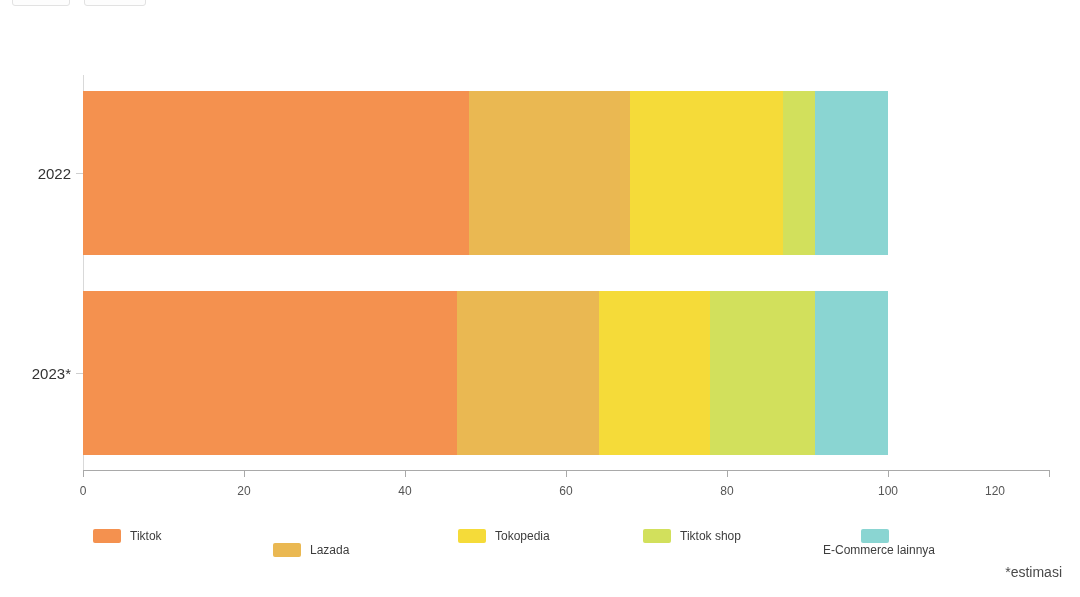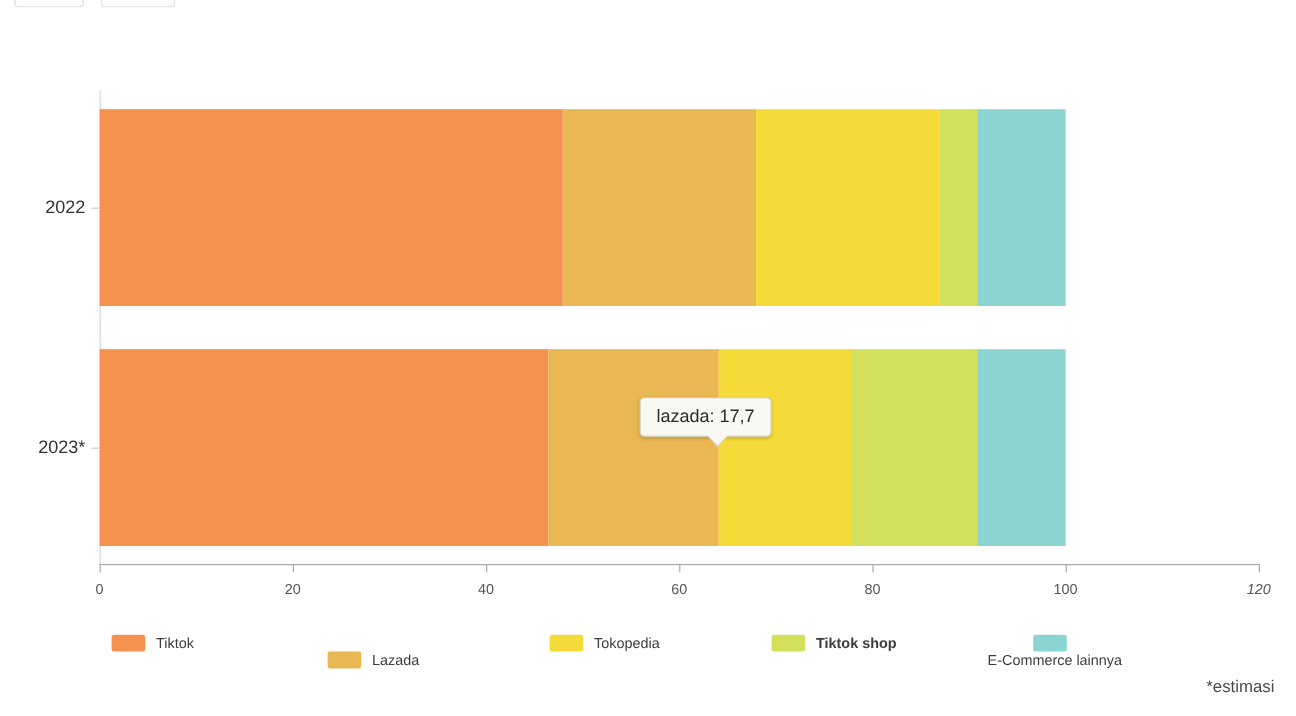--- a/index.html
+++ b/index.html
@@ -200,21 +200,21 @@
         <div class="x-tick-label" style="left: 244px;">20</div>
         <div class="x-tick" style="left: 405px;"></div>
         <div class="x-tick-label" style="left: 405px; text-align: center;">40</div>
         <div class="x-tick" style="left: 566px;"></div>
         <div class="x-tick-label" style="left: 566px;">60</div>
         <div class="x-tick" style="left: 727px;"></div>
         <div class="x-tick-label" style="left: 727px;">80</div>
         <div class="x-tick" style="left: 888px;"></div>
         <div class="x-tick-label" style="left: 888px;">100</div>
         <div class="x-tick" style="left: 1049px;"></div>
-        <div class="x-tick-label" style="left: 1049px; font-style: italic;">120</div>
+        <div class="x-tick-label" style="left: 995px;">120</div>
       </div>
     <div id="y-ticks">
         <div class="y-tick" style="top: 173px;"></div>
         <div class="y-tick-label" style="top: 173px;">2022</div>
         <div class="y-tick" style="top: 373px;"></div>
         <div class="y-tick-label" style="top: 373px;">2023*</div>
       </div>
     <div id="bars">
         <div class="bar-row" style="top: 91px; left: 0px; width: 1080px;">
           <div class="bar-seg" title="Shopee: 48" style="left: 83px; width: 386.4px; background: rgb(244, 145, 79);"></div>
@@ -225,39 +225,36 @@
         </div>
         <div class="bar-row" style="top: 291px; left: 0px; width: 1080px;">
           <div class="bar-seg" title="Shopee: 46.4" style="left: 83px; width: 373.52px; background: rgb(244, 145, 79);"></div>
           <div class="bar-seg" title="Lazada: 17.7" style="left: 456.52px; width: 142.485px; background: rgb(234, 184, 82);"></div>
           <div class="bar-seg" title="Tokopedia: 13.8" style="left: 599.005px; width: 111.09px; background: rgb(245, 219, 57);"></div>
           <div class="bar-seg" title="Tiktok shop: 13" style="left: 710.095px; width: 104.65px; background: rgb(210, 224, 92);"></div>
           <div class="bar-seg" title="E-Commerce lainnya: 9.1" style="left: 814.745px; width: 73.255px; background: rgb(138, 213, 210);"></div>
         </div>
       </div>
 
-    <div class="tooltip">
-      <span>lazada: 17,7</span>
-    </div>
   </div>
 
   <div class="legend" id="legend">
       <div class="legend-item" style="left: 10px;">
         <span class="legend-swatch" style="background: rgb(244, 145, 79);"></span>
         <span class="legend-label">Tiktok</span>
       </div>
       <div class="legend-item" style="left: 190px; margin-top: 14px;">
         <span class="legend-swatch" style="background: rgb(234, 184, 82);"></span>
         <span class="legend-label">Lazada</span>
       </div>
       <div class="legend-item" style="left: 375px;">
         <span class="legend-swatch" style="background: rgb(245, 219, 57);"></span>
         <span class="legend-label">Tokopedia</span>
       </div>
-      <div class="legend-item" style="left: 560px; font-weight: bold;">
+      <div class="legend-item" style="left: 560px;">
         <span class="legend-swatch" style="background: rgb(210, 224, 92);"></span>
         <span class="legend-label">Tiktok shop</span>
       </div>
       <div class="legend-item" style="left: 740px; flex-direction: column;">
         <span class="legend-swatch" style="background: rgb(138, 213, 210);"></span>
         <span class="legend-label">E-Commerce lainnya</span>
       </div>
     </div>
 
   <div class="footnote">*estimasi</div>

